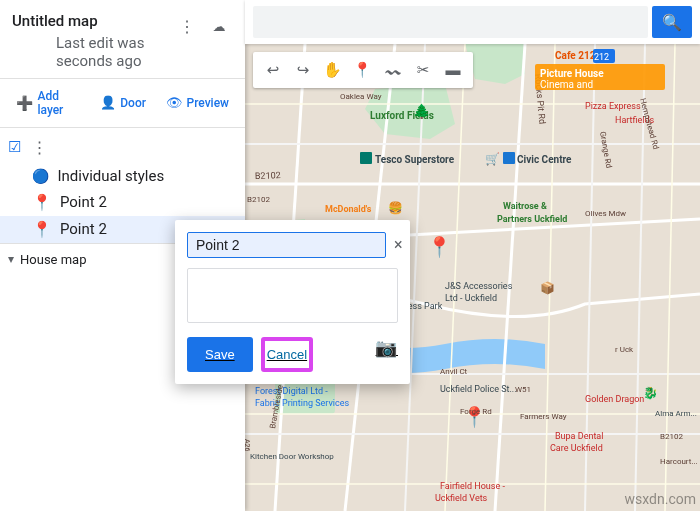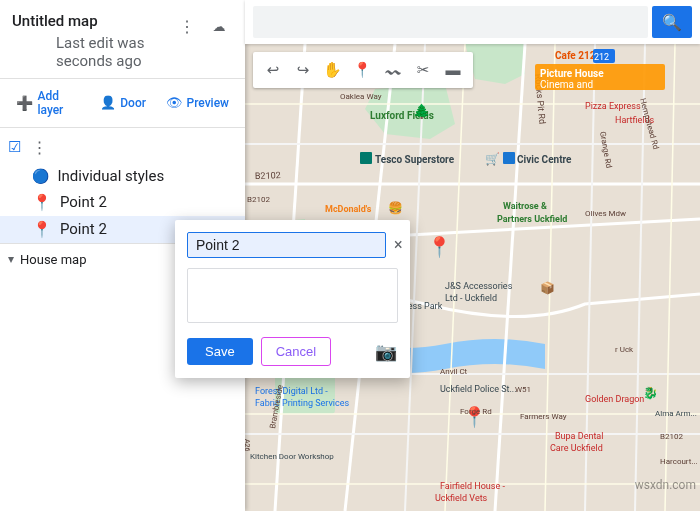--- a/index.html
+++ b/index.html
@@ -278,40 +278,40 @@
       font-size: 13px;
       color: #202124;
       outline: none;
       resize: none;
       margin-bottom: 10px;
       font-family: inherit;
     }
 
     #dialog-actions {
       display: flex;
-      align-items: center;
       gap: 8px;
+      text-decoration: underline;
     }
 
     #dialog-save-btn {
       padding: 6px 18px;
       background: #1a73e8;
       color: #fff;
       border: none;
       border-radius: 3px;
       font-size: 13px;
       font-weight: 500;
       cursor: pointer;
     }
 
     #dialog-cancel-btn {
-      padding: 6px 14px;
+      padding: 6px 2px;
       background: transparent;
-      color: #8b5cf6;
-      border: 1px solid #d946ef;
+      color: #0369a1;
+      border: 4px solid #d946ef;
       border-radius: 3px;
       font-size: 13px;
       cursor: pointer;
     }
 
     #dialog-camera-btn {
       margin-left: auto;
       color: #5f6368;
       cursor: pointer;
       font-size: 18px;
@@ -326,23 +326,23 @@
     
     .road-main { stroke: #fff; stroke-width: 3; fill: none; }
     .road-sec { stroke: #f5f5f5; stroke-width: 2; fill: none; }
     .road-minor { stroke: #fffde7; stroke-width: 1.5; fill: none; }
     .area-green { fill: #c8e6c9; stroke: none; }
     .area-water { fill: #90caf9; stroke: none; }
 
     
     #wsxdn {
       position: absolute;
-      bottom: 19px;
+      bottom: 4px;
       right: 4px;
-      font-size: 12px;
+      font-size: 14px;
       color: rgba(0,0,0,0.4);
       z-index: 5;
       margin-left: 36px;
     }
   </style>
 </head>
 <body>
 
 <div id="left-panel">
 

